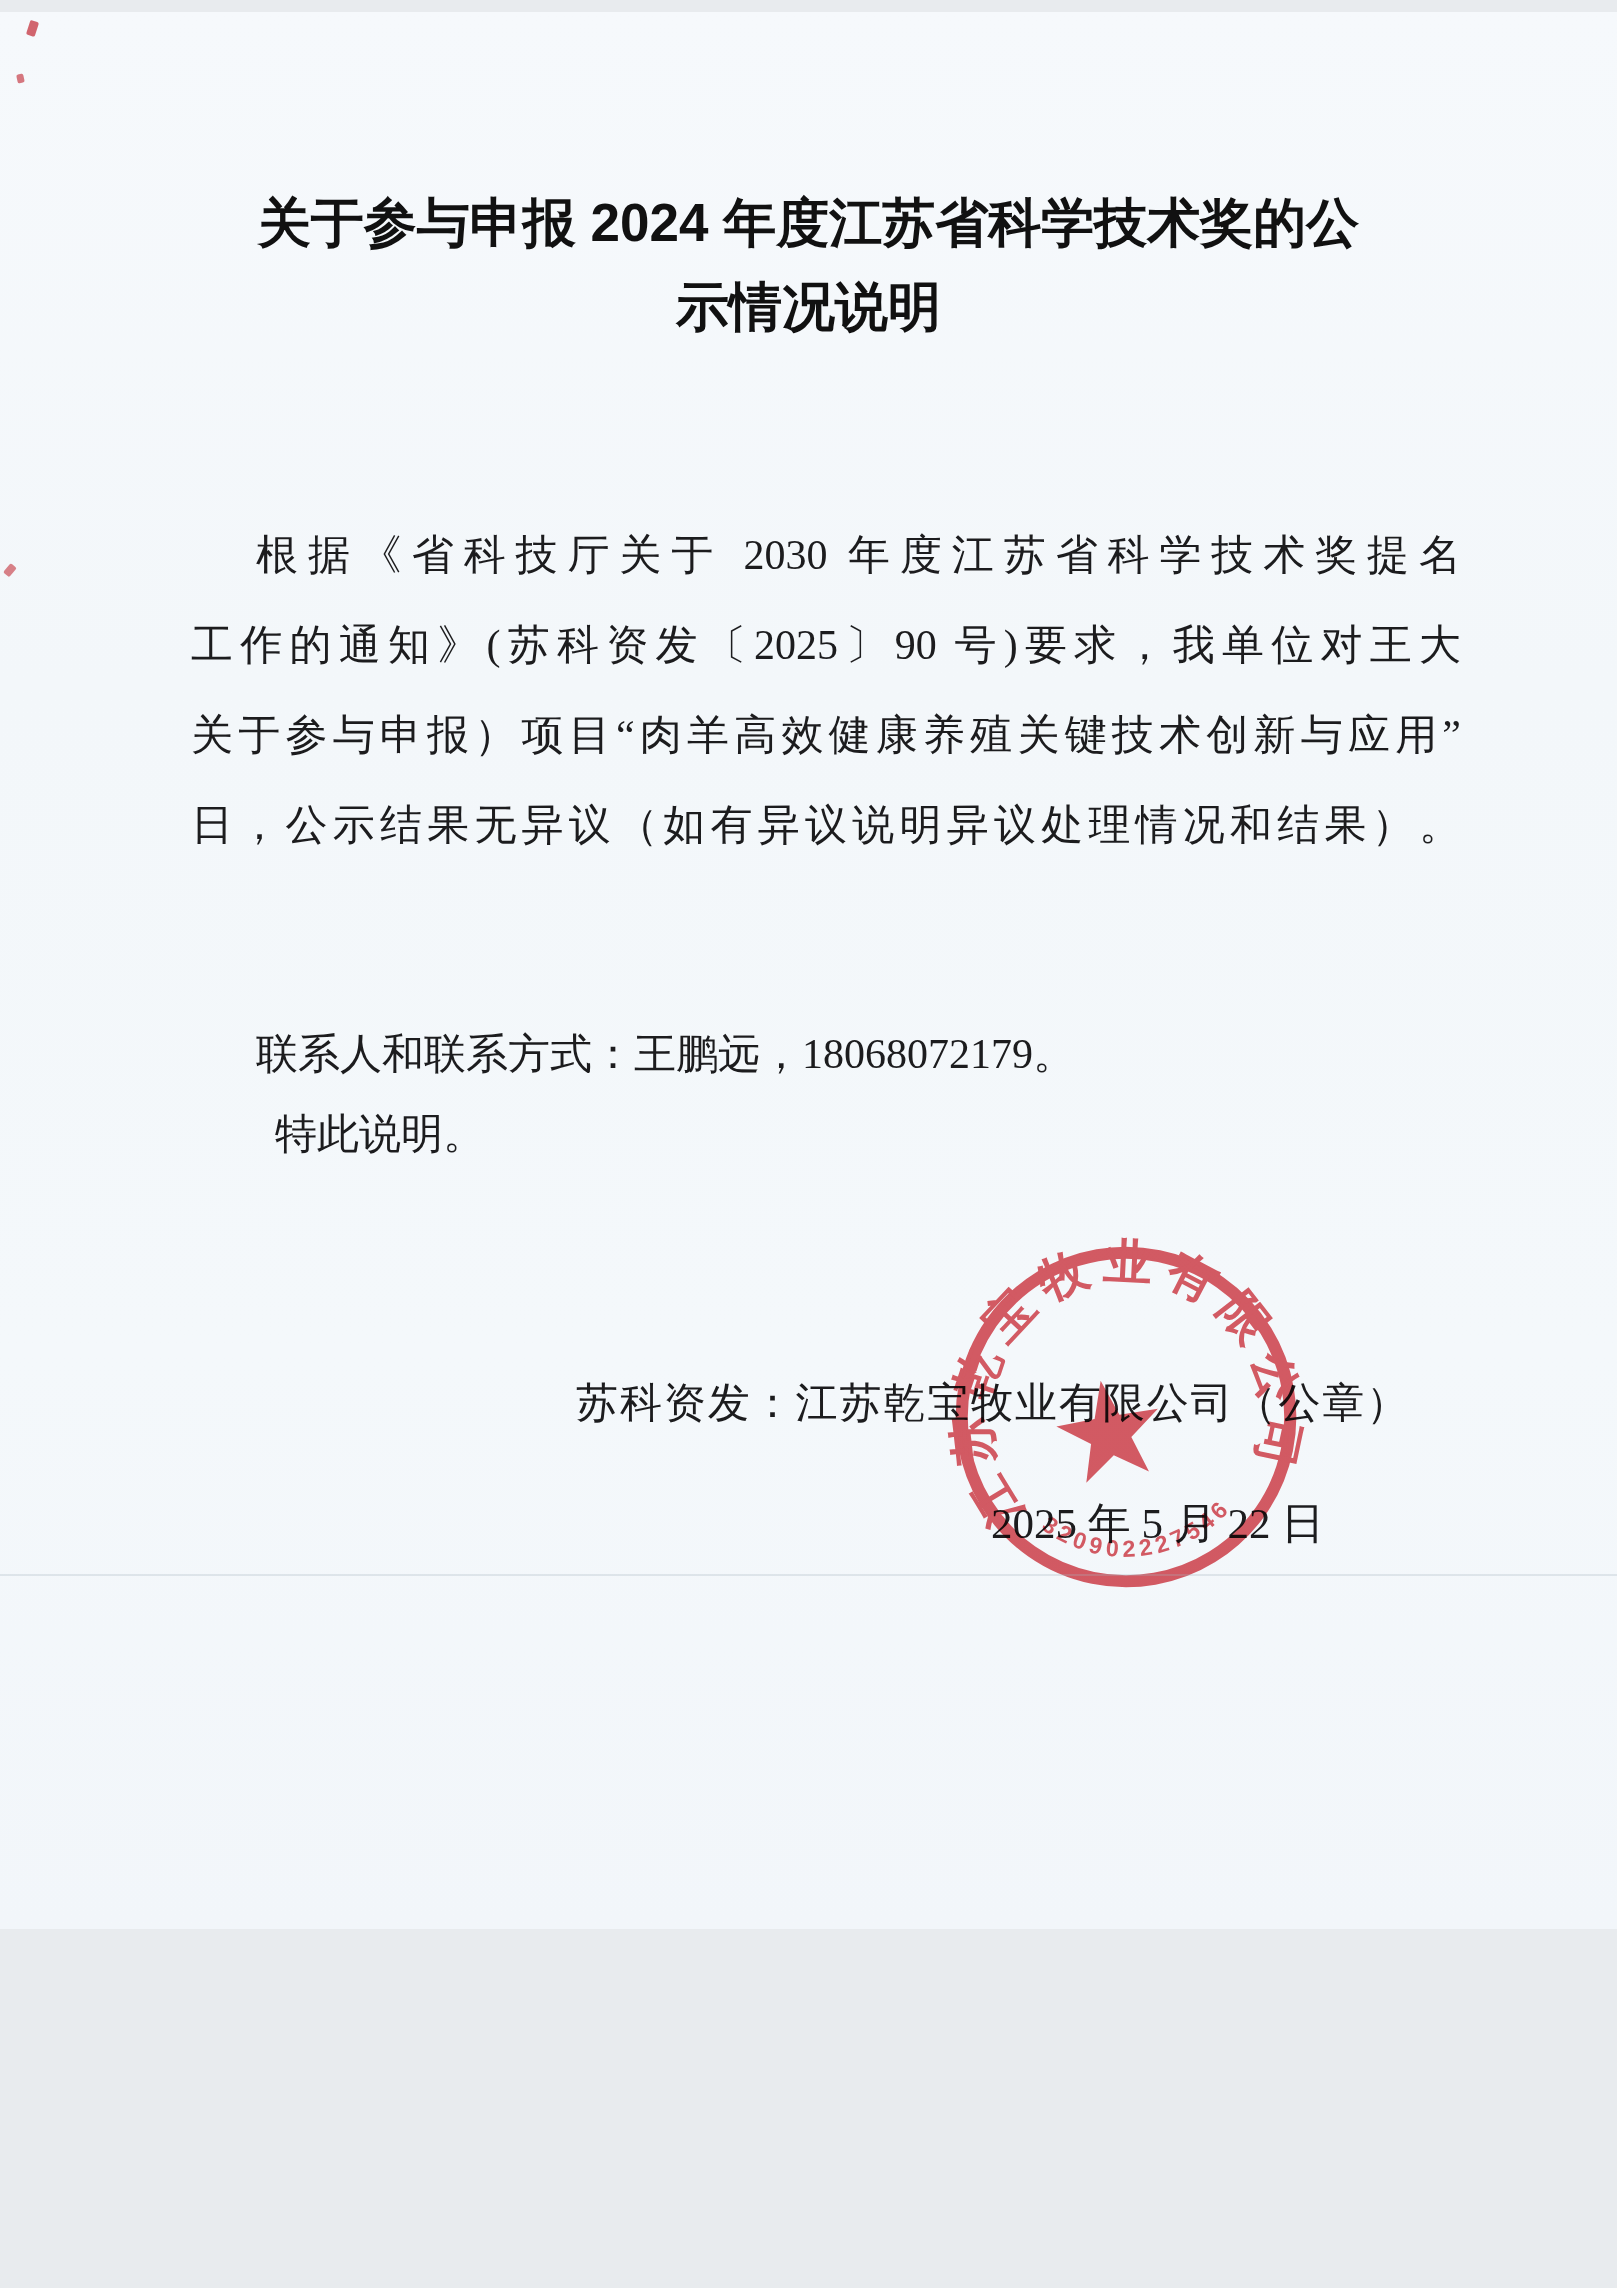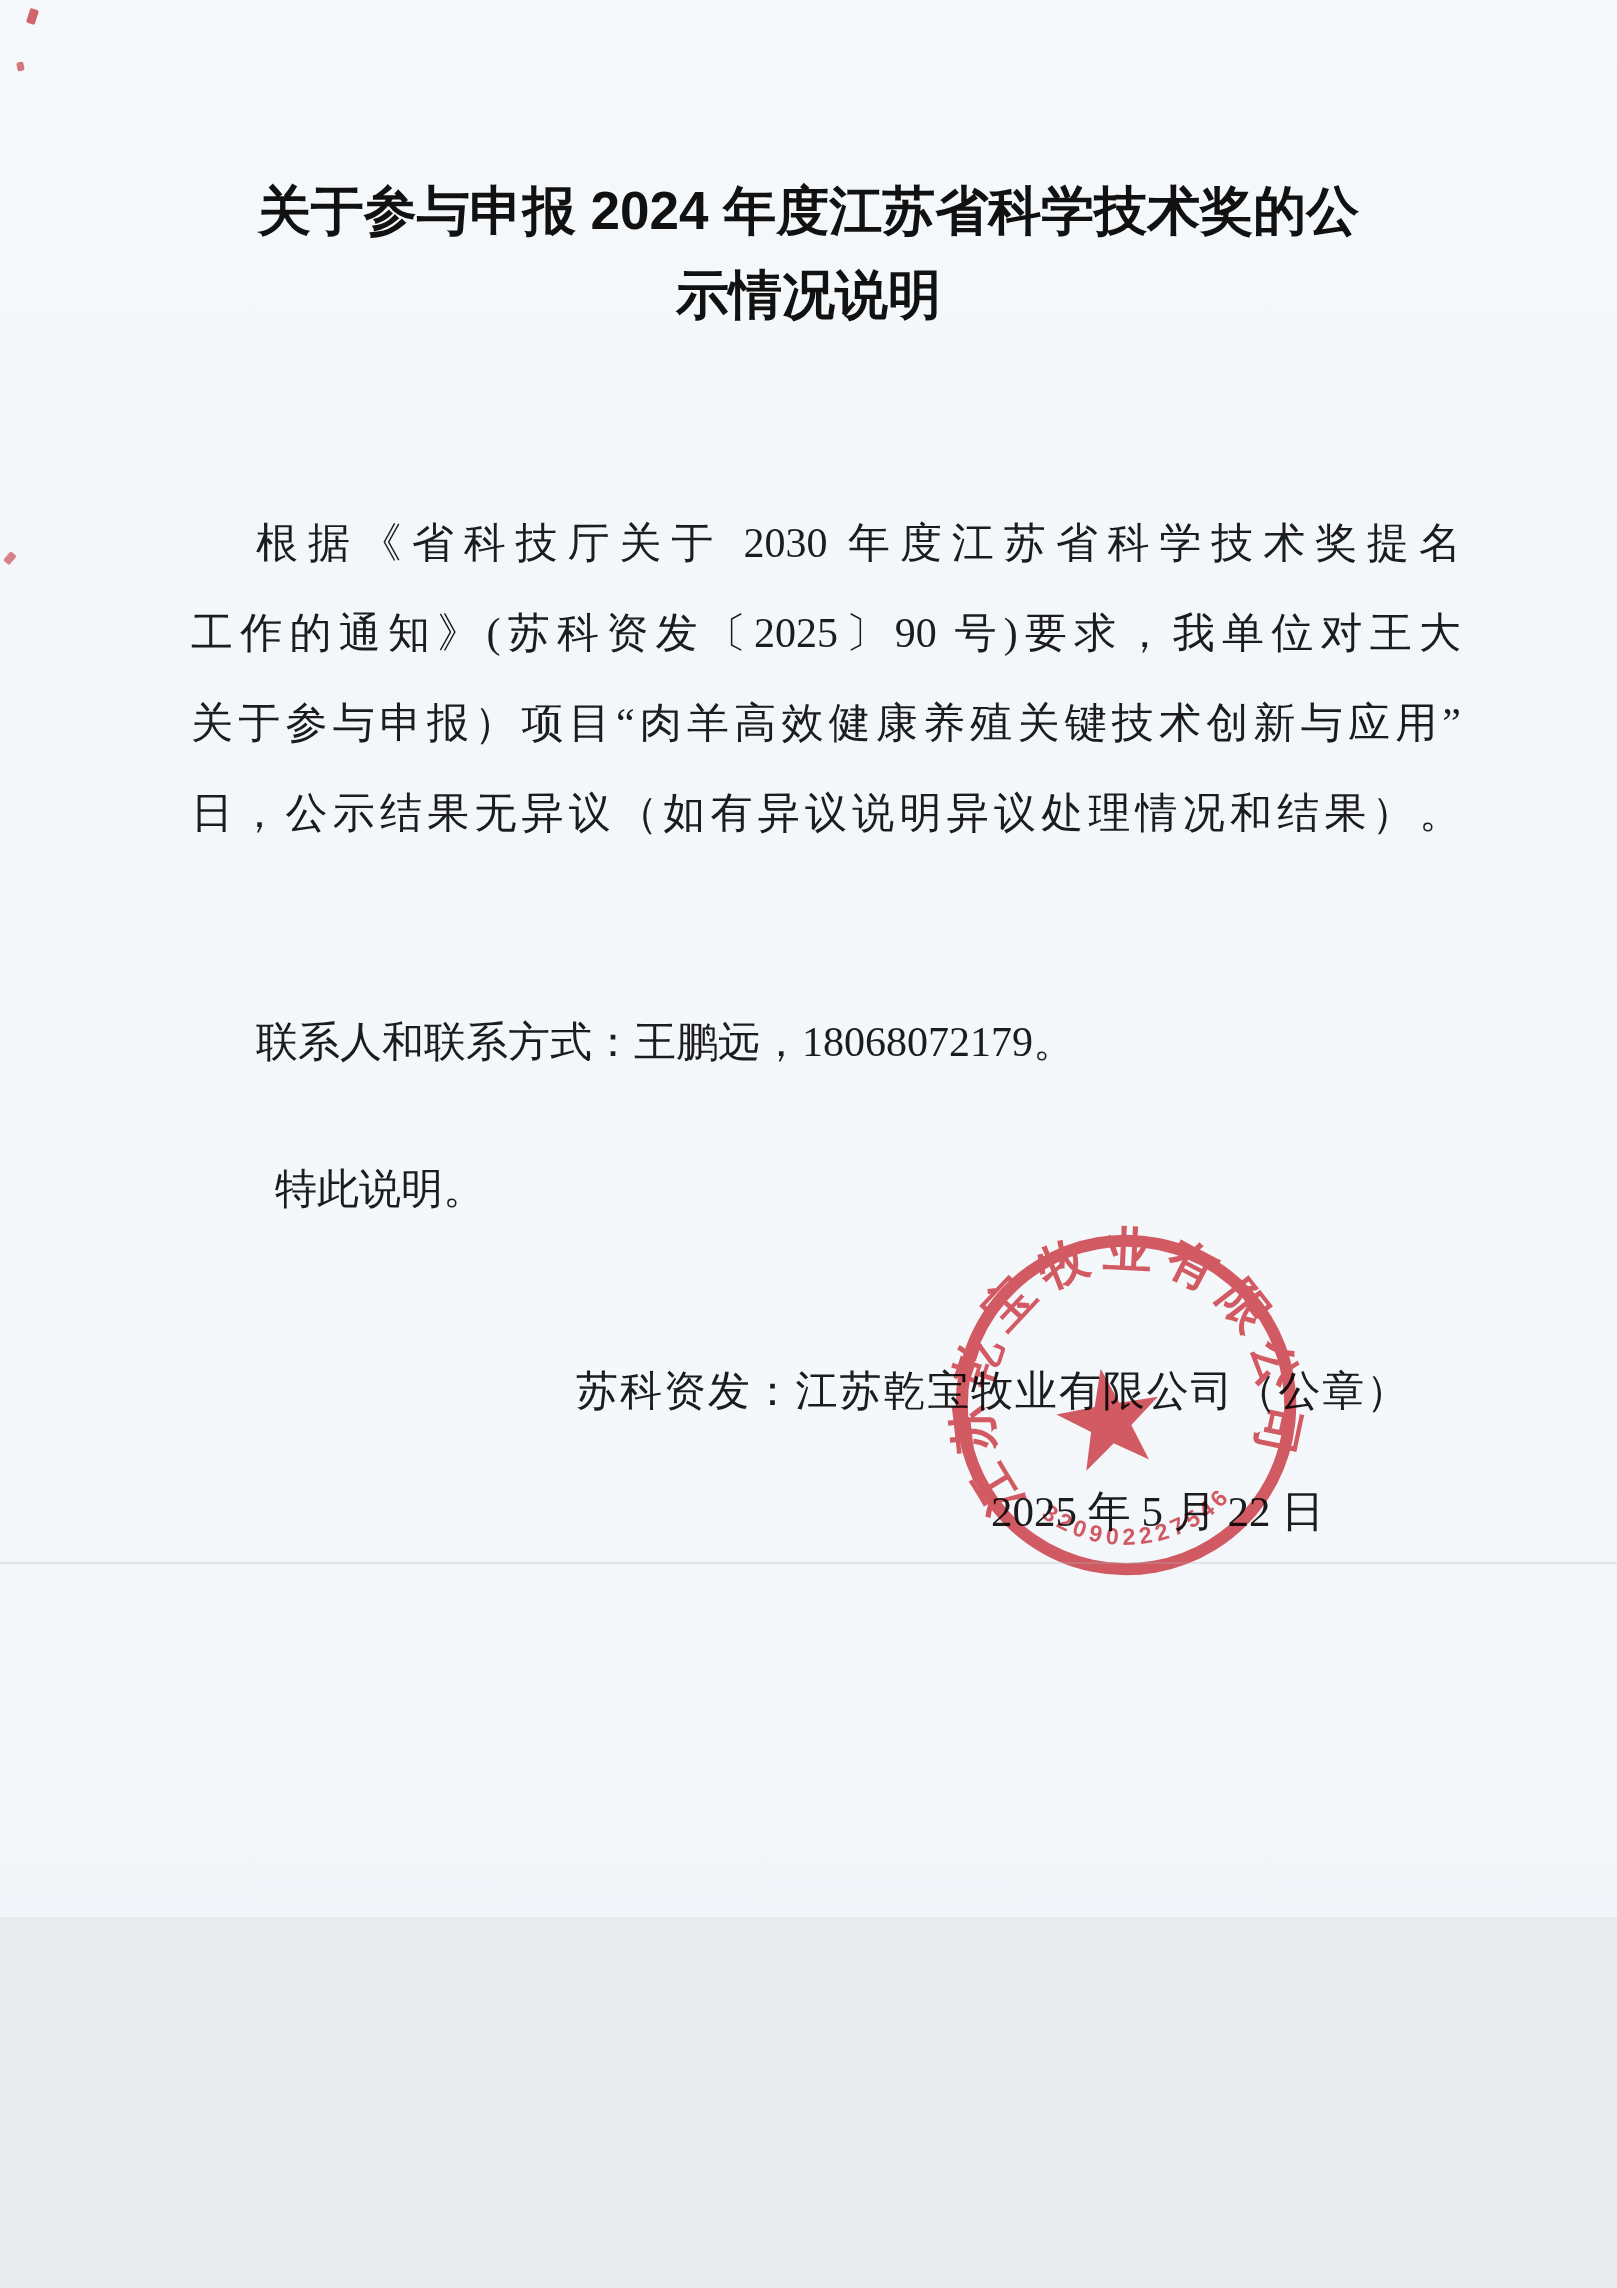--- a/index.html
+++ b/index.html
@@ -1,20 +1,20 @@
 <!DOCTYPE html>
 <html style="font-size:15px"><head>
 <meta charset="utf-8">
 <style>
   html,body{margin:0;padding:0;}
   body{background:#e8ebee;}
   .page{
     position:relative;
     width:1617px;height:1917px;
-    margin:0 auto;
+    margin:12px auto;
     background:linear-gradient(180deg,#f6f9fc 0%,#f3f7fa 35%,#f4f8fb 70%,#f2f6fa 100%);
     overflow:hidden;
     font-family:"Liberation Serif","DejaVu Serif",serif;
     color:#1c1c1e;
   }
   .title{
     position:absolute;left:0;right:0;top:169px;
     text-align:center;
     font-family:"Liberation Sans","DejaVu Sans",sans-serif;
     font-weight:700;
@@ -32,21 +32,21 @@
     white-space:nowrap;
   }
   .body-line.first{text-indent:65px;}
   .single-line{
     position:absolute;
     font-size:42px;line-height:90px;
     white-space:nowrap;
     text-align:right;
   }
   .contact{left:191px;top:997px;text-indent:65px;}
-  .closing{left:191px;top:1144px;text-indent:84px;}
+  .closing{left:191px;top:1080px;text-indent:84px;font-family:Liberation Mono, monospace;}
   .unit{left:576px;top:1346px;letter-spacing:1.9px;}
   .date{left:991px;top:1488px;font-size:43px;line-height:48px;}
   .stamp{
     position:absolute;left:944px;top:1223px;
     width:364px;height:364px;
     mix-blend-mode:multiply;
     opacity:.88;
   }
   .scan-line{
     position:absolute;left:0;top:1562px;width:1617px;height:1.9px;

